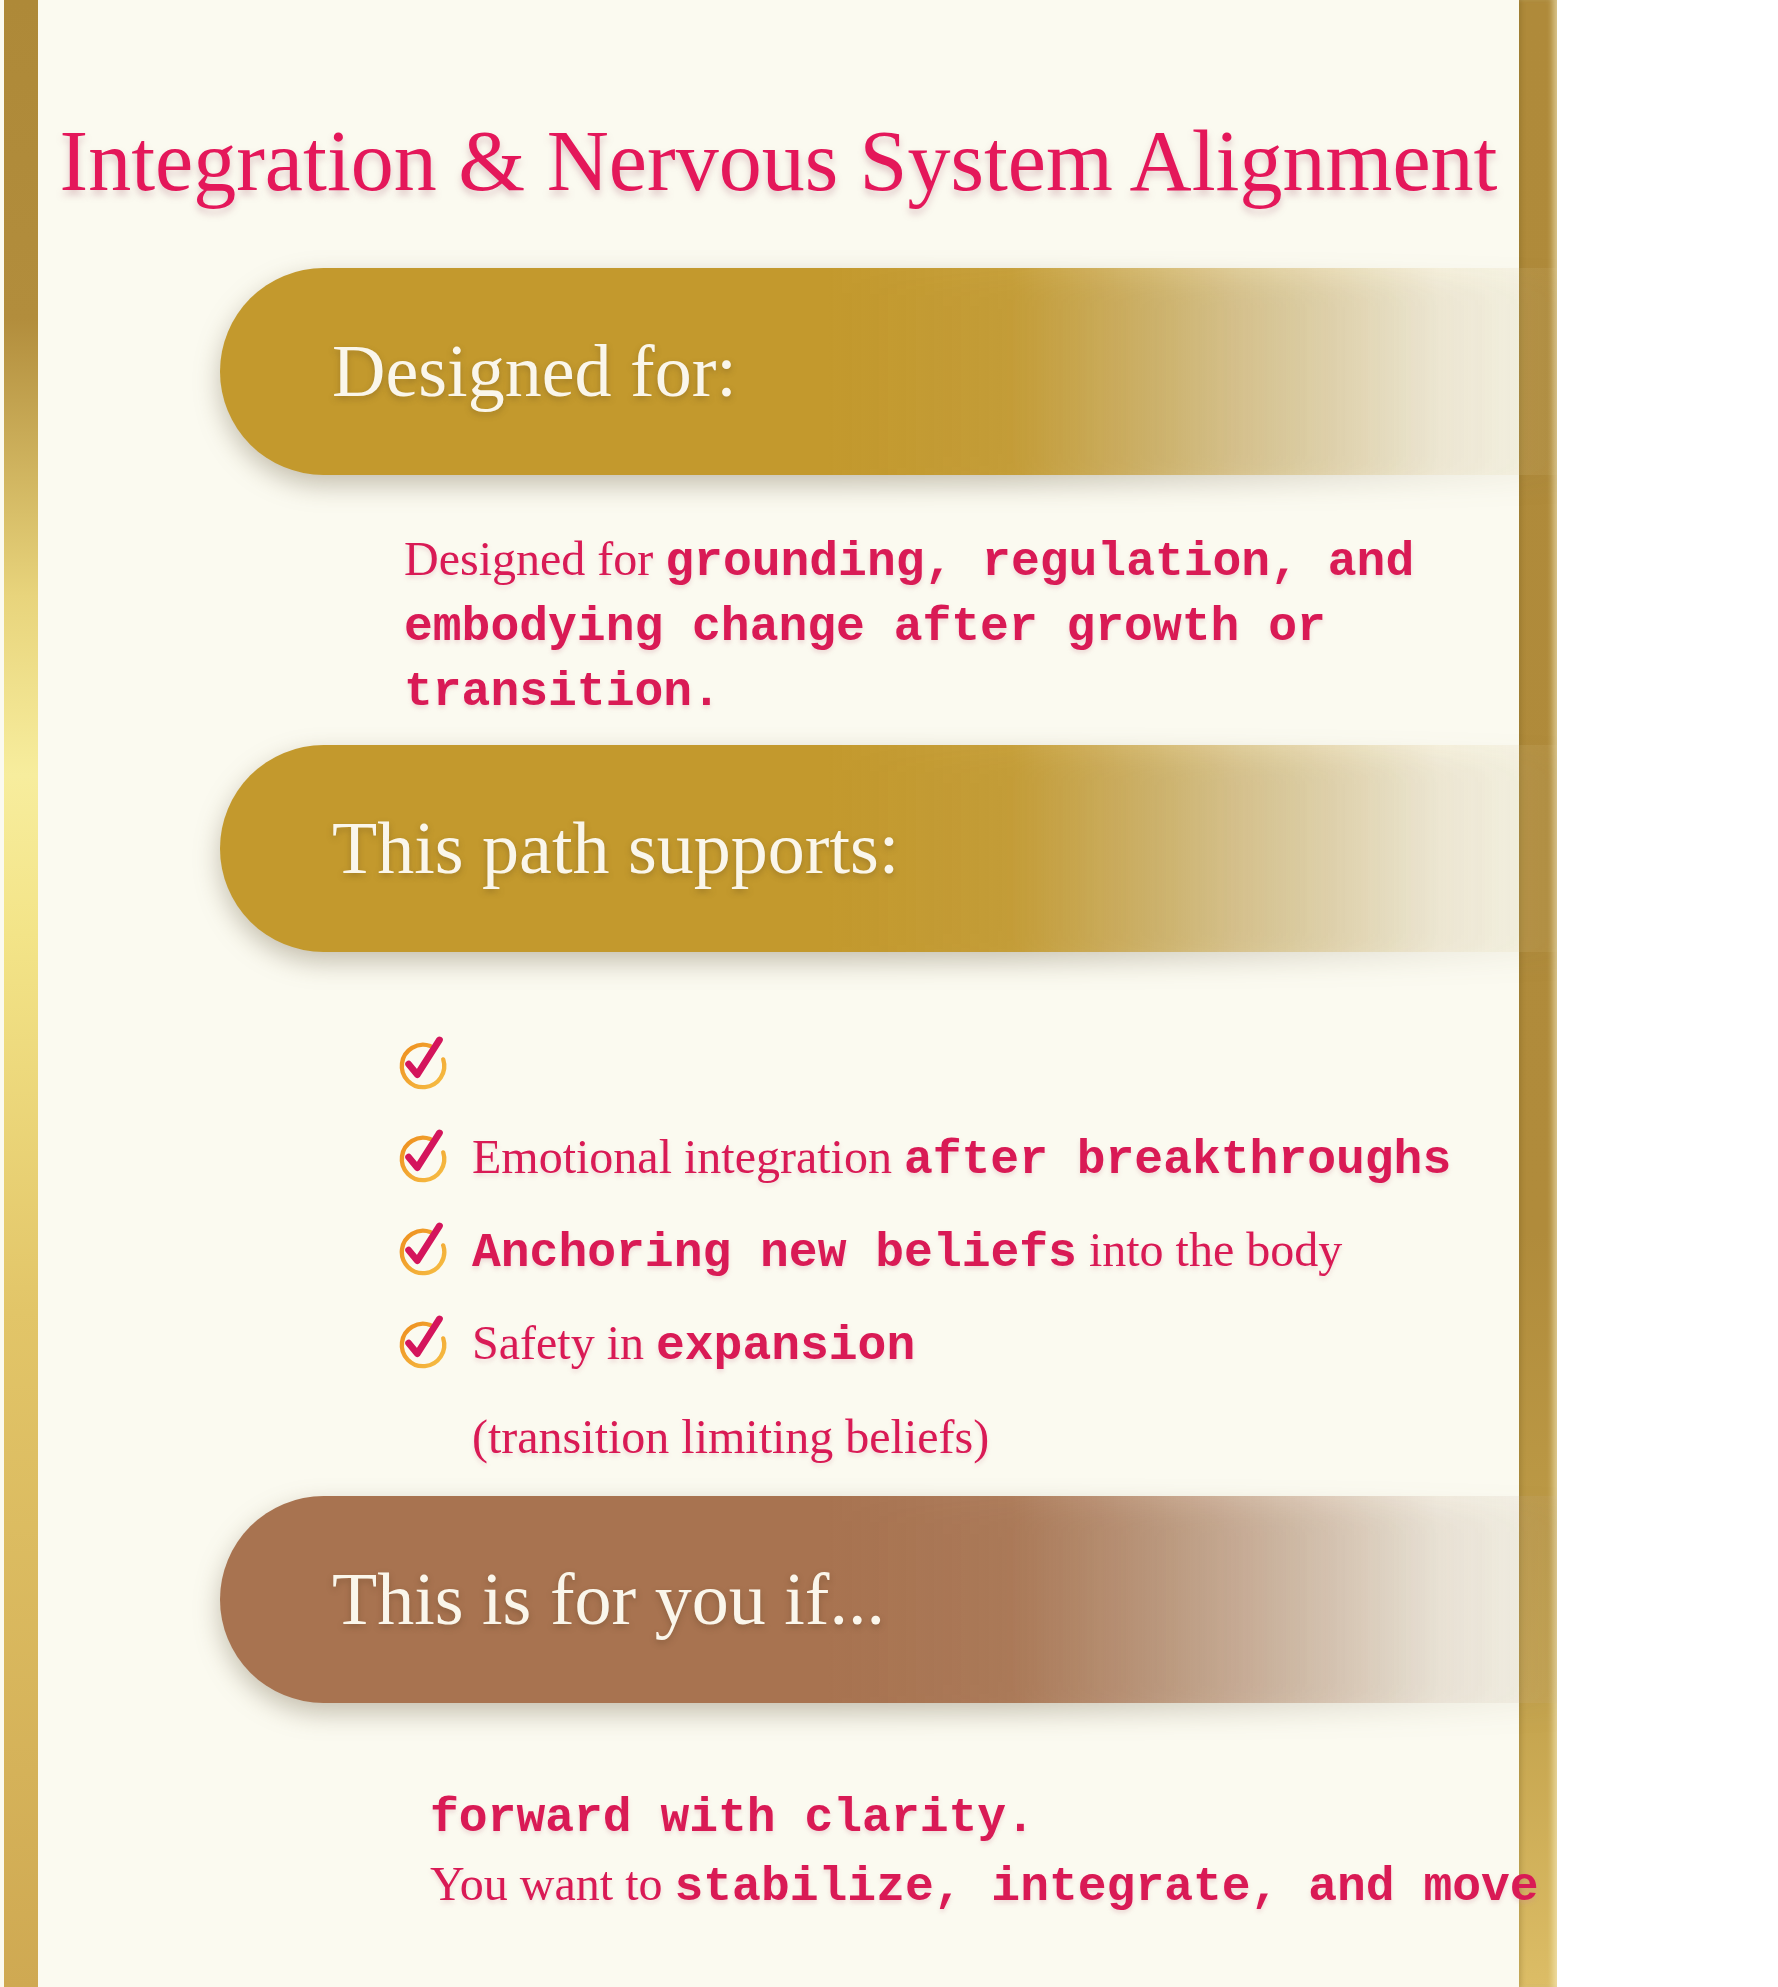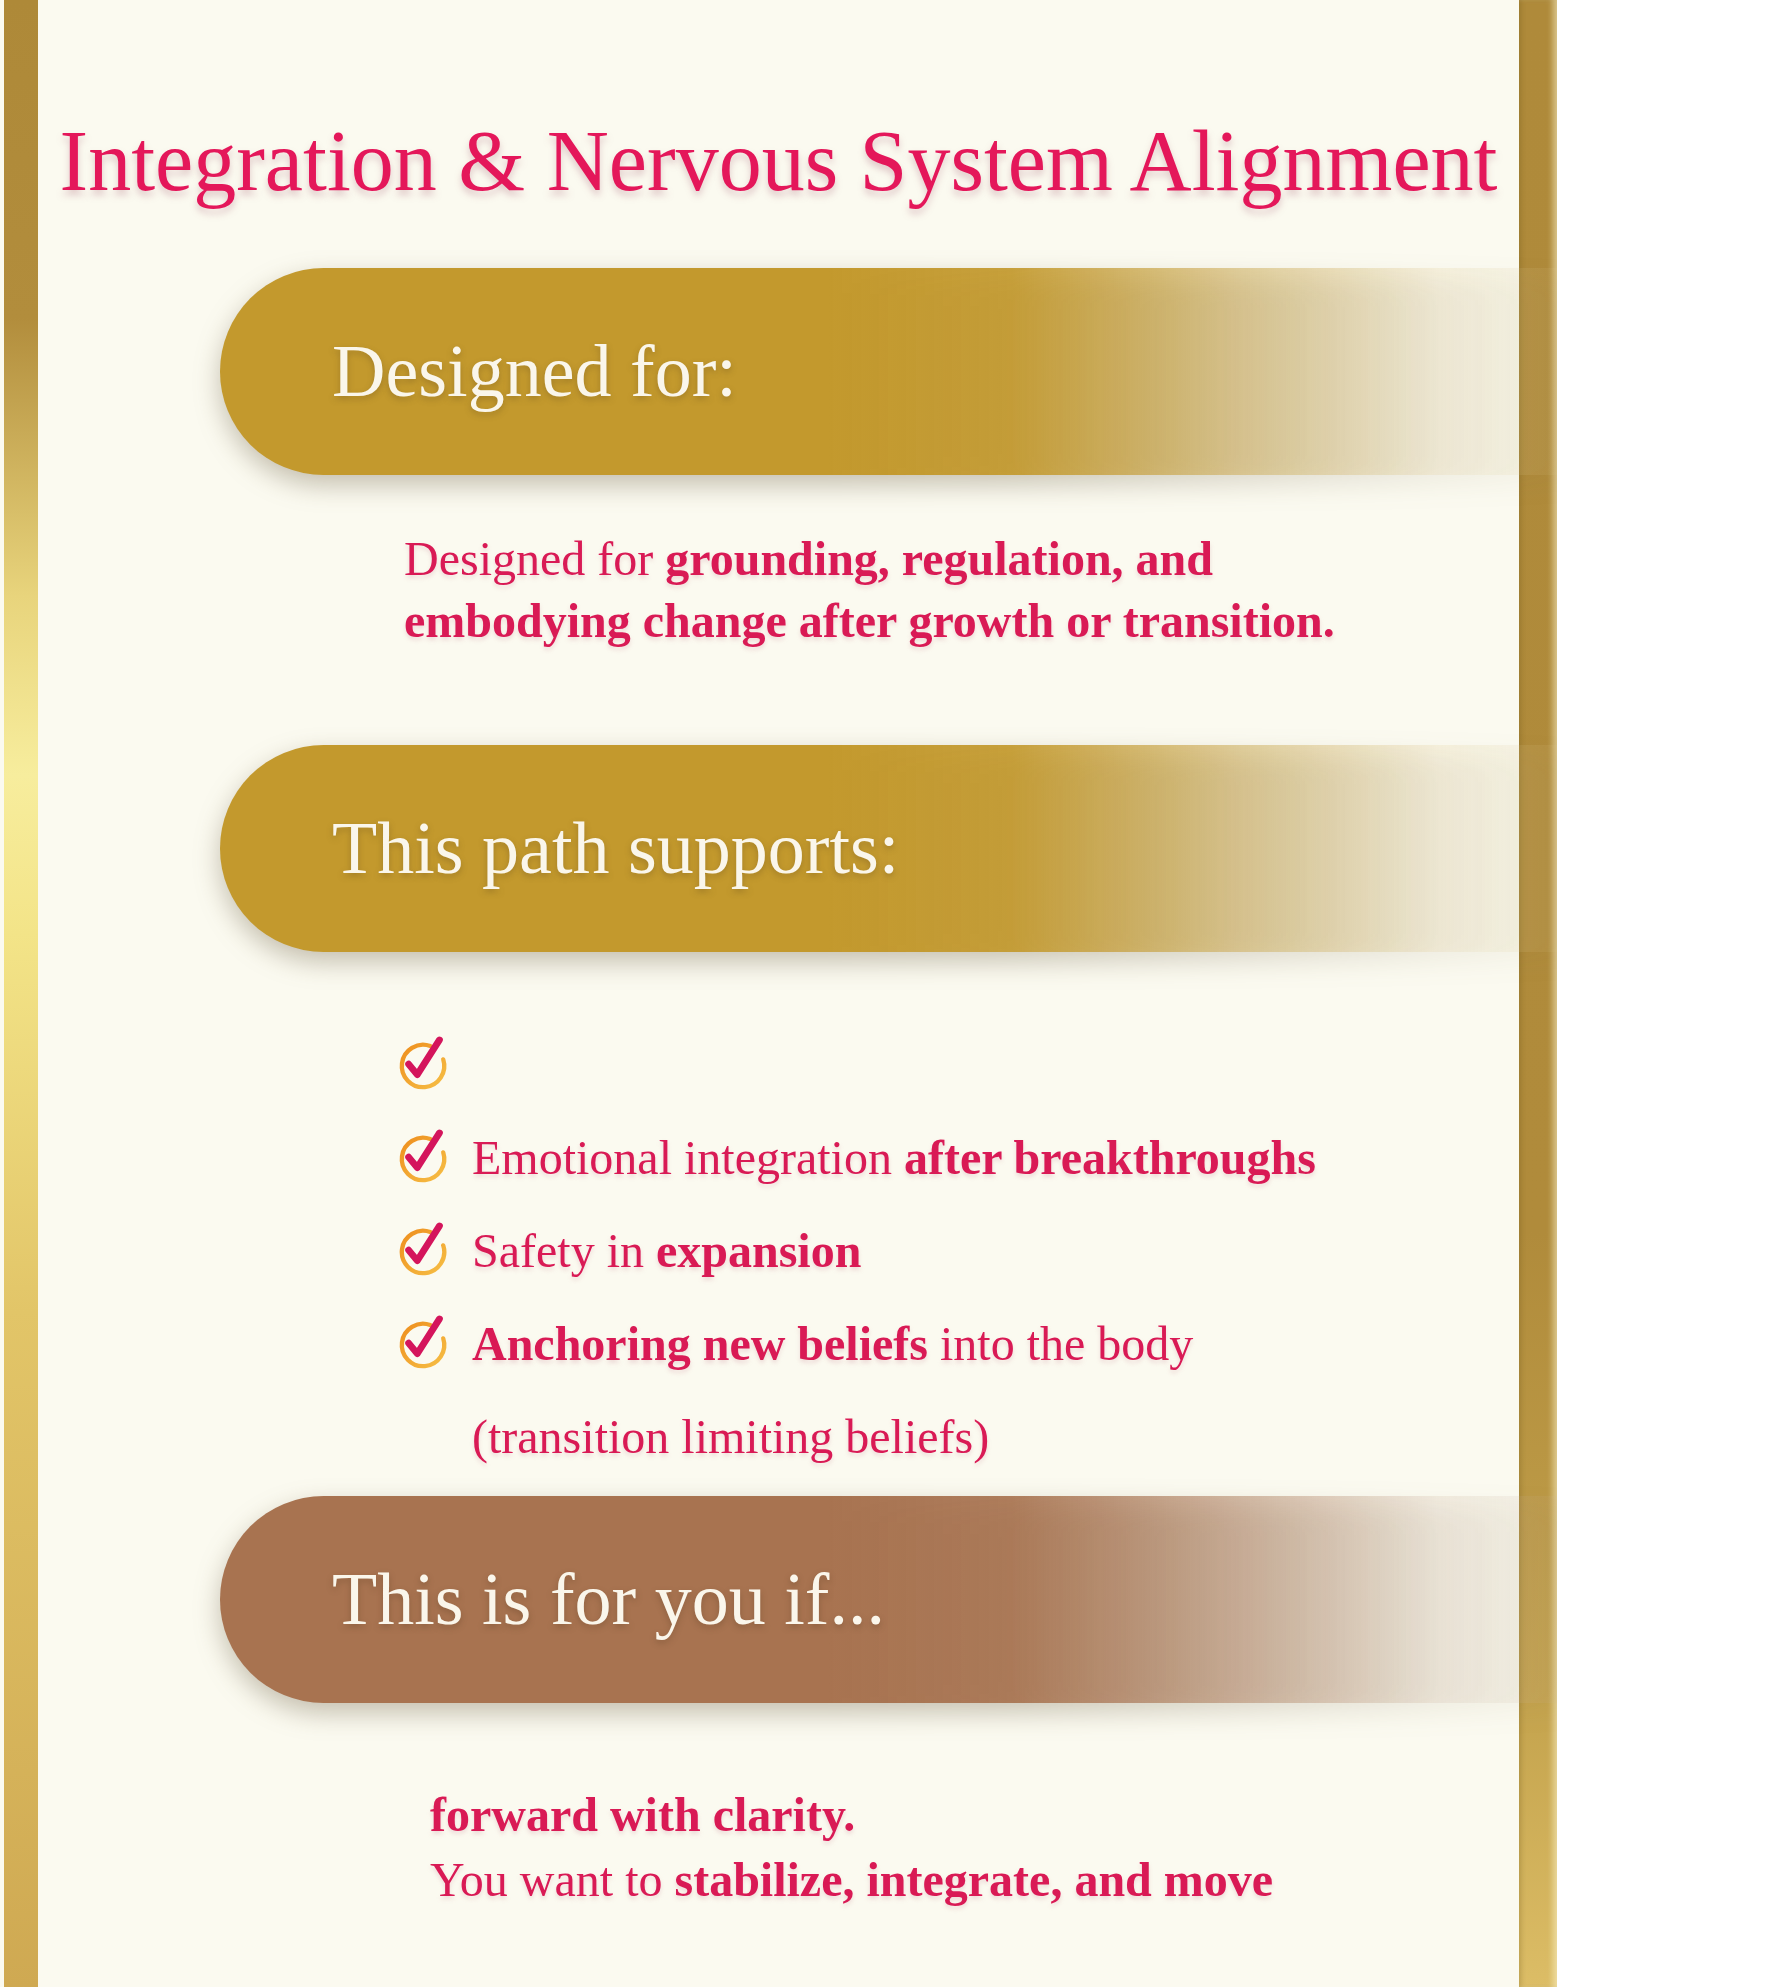--- a/index.html
+++ b/index.html
@@ -64,21 +64,21 @@
   .pill-2 { top:745px; }
   .pill-3 { top:1496px; }
 
   
   .copy {
     position:absolute;
     color:#D91A55; font-size:48px;
     text-shadow:0 3px 4px rgba(205,140,155,0.28);
   }
   .copy .tline { line-height:62px; }
-  .b { font-weight:bold; }
+  .b { font-weight:bold;font-family:Liberation Mono, monospace; }
 
   .para-designed { left:404px; top:528px; }
   .para-foryou   { left:430px; top:1782px; }
   .para-foryou .tline { line-height:65px; }
 
   
   .checklist {
     position:absolute; left:398px; top:1018px;
     color:#D91A55; font-size:48px;
     text-shadow:0 3px 4px rgba(205,140,155,0.28);
@@ -130,28 +130,28 @@
         <path d="M46.9 25.2 A22 22 0 1 1 33.5 11.3" fill="none" stroke="url(#ringGrad)" stroke-width="4.5" stroke-linecap="round"></path>
         <path d="M11 30 L20 41 L43 5" fill="none" stroke="#D4155C" stroke-width="7" stroke-linecap="round" stroke-linejoin="round"></path>
       </svg>
       <div><span>Emotional integration </span><span class="b">after breakthroughs</span></div>
     </div>
     <div class="check-row">
       <svg class="icon-check" viewBox="0 0 56 62">
         <path d="M46.9 25.2 A22 22 0 1 1 33.5 11.3" fill="none" stroke="url(#ringGrad)" stroke-width="4.5" stroke-linecap="round"></path>
         <path d="M11 30 L20 41 L43 5" fill="none" stroke="#D4155C" stroke-width="7" stroke-linecap="round" stroke-linejoin="round"></path>
       </svg>
-      <div><span>Safety in </span><span class="b">expansion</span></div>
+      <div><span class="b">Anchoring new beliefs</span><span> into the body</span></div>
     </div>
     <div class="check-row">
       <svg class="icon-check" viewBox="0 0 56 62">
         <path d="M46.9 25.2 A22 22 0 1 1 33.5 11.3" fill="none" stroke="url(#ringGrad)" stroke-width="4.5" stroke-linecap="round"></path>
         <path d="M11 30 L20 41 L43 5" fill="none" stroke="#D4155C" stroke-width="7" stroke-linecap="round" stroke-linejoin="round"></path>
       </svg>
-      <div><span class="b">Anchoring new beliefs</span><span> into the body</span></div>
+      <div><span>Safety in </span><span class="b">expansion</span></div>
     </div>
     <div class="check-row subline">
       <div>(transition limiting beliefs)</div>
     </div>
   </div>
 
   <div class="pill brown pill-3">
     <span>This is for you if...</span>
   </div>
   <div class="copy para-foryou">

